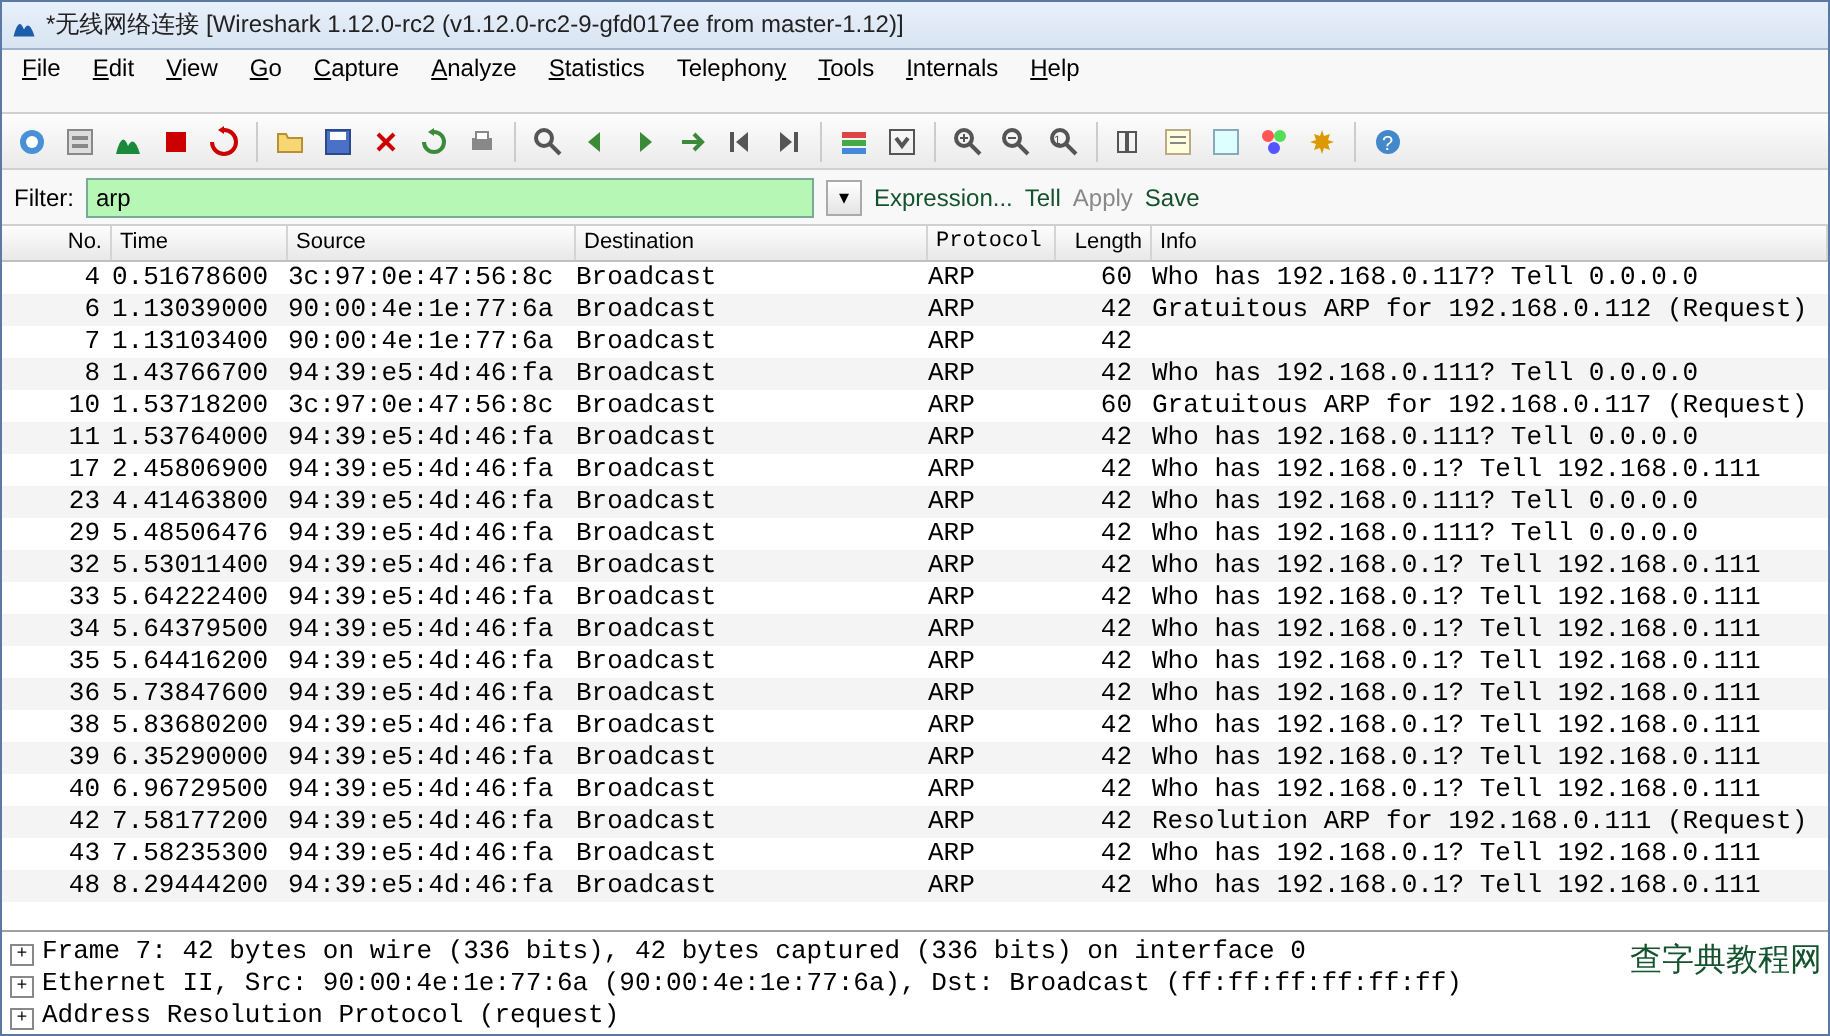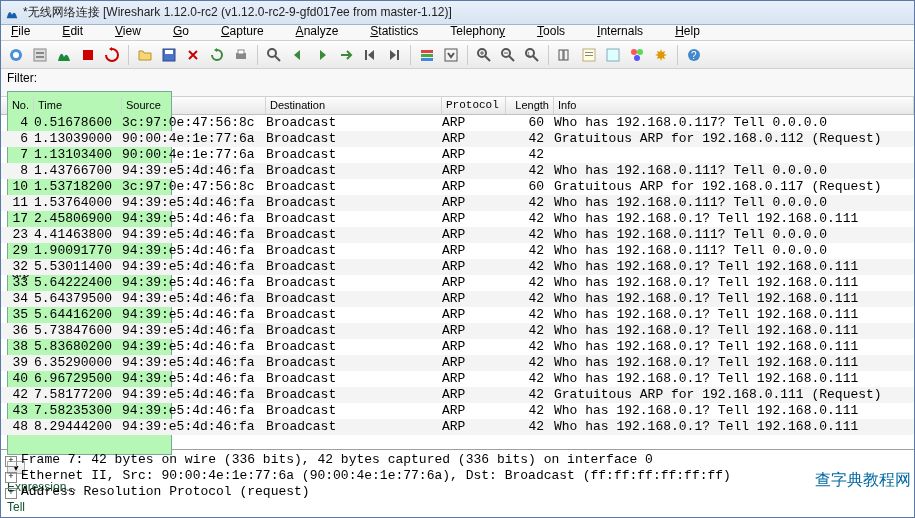--- a/index.html
+++ b/index.html
@@ -1,46 +1,46 @@
 <!DOCTYPE html>
 <html><head>
 <meta charset="utf-8">
 <style>
   * { box-sizing: border-box; margin: 0; padding: 0; }
   body { font-family: "Microsoft YaHei", Tahoma, sans-serif; font-size: 12px; background: #fff; width: 915px; height: 518px; overflow: hidden; border: 1px solid #5a7aa5; }
   .titlebar { height: 24px; background: linear-gradient(#e8f0fa, #d8e4f2); display: flex; align-items: center; padding: 0 4px; border-bottom: 1px solid #a0b4cc; font-size: 12px; color: #222; }
   .titlebar .fin { width:14px; height:14px; margin-right:4px; display:inline-block; }
-  .menubar { height: 16px; display: flex; align-items: flex-end; padding: 0 4px; gap: 20px; border-bottom: 1px solid #d0d0d0; background: #f8f8f8; }
+  .menubar { height: 32px; display: flex; align-items: flex-start; padding: 0 4px; gap: 4px; border-bottom: 1px solid #d0d0d0; background: #f8f8f8; }
   .menubar span { padding: 2px 6px; cursor: default; }
   .menubar span u { text-decoration: underline; }
   .toolbar { height: 28px; display: flex; align-items: center; padding: 2px 4px; gap: 2px; border-bottom: 1px solid #d0d0d0; background: linear-gradient(#fdfdfd,#eaeaea); }
   .toolbar .sep { width:1px; height:20px; background:#ccc; margin: 0 3px; }
   .tbtn { width:22px; height:22px; display:flex; align-items:center; justify-content:center; border:1px solid transparent; border-radius:2px; }
-  .filterbar { height: 28px; display:flex; align-items:flex-start; padding: 2px 6px; gap:6px; border-bottom:1px solid #d0d0d0; background:#f8f8f8;flex-direction:column; }
+  .filterbar { height: 28px; display:flex; align-items:center; padding: 2px 6px; gap:6px; border-bottom:1px solid #d0d0d0; background:#f8f8f8; }
   .filterbar label { color:#000; }
   .filter-input-wrap { flex: 0 0 364px; display:flex; align-items:center; border:1px solid #7a9; background:#b6f7b6; height:20px; }
   .filter-input { border:none; outline:none; background:transparent; width:100%; padding:0 4px; font-family:inherit; font-size:12px; }
   .fbtn { width:18px; height:18px; border:1px solid #aaa; background:linear-gradient(#fff,#e4e4e4); display:flex; align-items:center; justify-content:center; font-size:10px; }
   .flink { color:#14532d; cursor:pointer; }
   .flink.dis { color:#888; }
   .header-row { display:flex; background:linear-gradient(#fdfdfd,#e8e8e8); border-bottom:1px solid #c0c0c0; height:18px; font-size:11px; }
   .header-row > div { padding:2px 4px; border-right:1px solid #d4d4d4; }
   .packets { height: 334px; overflow-y:auto; overflow-x:hidden; font-family: "Courier New", monospace; font-size:13px; line-height:16px; position:relative; }
   .row { display:flex; height:16px; white-space:nowrap; }
   .row:nth-child(even) { background:#f4f4f4; }
-  .c-no { width:33px; text-align:right; padding-right:6px; }
+  .c-no { width:55px; text-align:right; padding-right:6px; }
   .c-time { width:88px; }
   .c-src { width:144px; }
   .c-dst { width:176px; }
   .c-proto { width:64px;font-family:Liberation Mono, monospace; }
   .c-len { width:48px; text-align:right; padding-right:10px; }
   .c-info { flex:1; }
   .details { border-top:1px solid #a0a0a0; font-family:"Courier New", monospace; font-size:13px; line-height:16px; padding:2px 0 2px 4px; height:58px; overflow:hidden; }
   .details .exp { display:inline-block; width:12px; text-align:center; border:1px solid #888; font-size:9px; line-height:9px; margin-right:4px; cursor:pointer; }
-  .watermark { position:absolute; right:4px; top:470px; font-size:16px; color:#0369a1; font-family:sans-serif; pointer-events:none; }
+  .watermark { position:absolute; right:4px; top:470px; font-size:16px; color:#14532d; font-family:sans-serif; pointer-events:none; }
   svg { display:block; }
 </style>
 </head>
 <body>
 
 <div class="titlebar">
   <span class="fin">
     <svg viewBox="0 0 16 16">
         <path d="M2 14 Q5 2 8 10 Q11 4 14 14 Z" fill="#1a5da8"></path>
       </svg>
@@ -321,21 +321,21 @@
       <div class="c-no">23</div>
       <div class="c-time">4.41463800</div>
       <div class="c-src">94:39:e5:4d:46:fa</div>
       <div class="c-dst">Broadcast</div>
       <div class="c-proto">ARP</div>
       <div class="c-len">42</div>
       <div class="c-info">Who has 192.168.0.111?  Tell 0.0.0.0</div>
     </div>
     <div class="row">
       <div class="c-no">29</div>
-      <div class="c-time">1.90091770</div>
+      <div class="c-time">5.48506476</div>
       <div class="c-src">94:39:e5:4d:46:fa</div>
       <div class="c-dst">Broadcast</div>
       <div class="c-proto">ARP</div>
       <div class="c-len">42</div>
       <div class="c-info">Who has 192.168.0.111?  Tell 0.0.0.0</div>
     </div>
     <div class="row">
       <div class="c-no">32</div>
       <div class="c-time">5.53011400</div>
       <div class="c-src">94:39:e5:4d:46:fa</div>
@@ -407,21 +407,21 @@
       <div class="c-len">42</div>
       <div class="c-info">Who has 192.168.0.1?  Tell 192.168.0.111</div>
     </div>
     <div class="row">
       <div class="c-no">42</div>
       <div class="c-time">7.58177200</div>
       <div class="c-src">94:39:e5:4d:46:fa</div>
       <div class="c-dst">Broadcast</div>
       <div class="c-proto">ARP</div>
       <div class="c-len">42</div>
-      <div class="c-info">Gratuitous ARP for 192.168.0.111 (Request)</div>
+      <div class="c-info">Resolution ARP for 192.168.0.111 (Request)</div>
     </div>
     <div class="row">
       <div class="c-no">43</div>
       <div class="c-time">7.58235300</div>
       <div class="c-src">94:39:e5:4d:46:fa</div>
       <div class="c-dst">Broadcast</div>
       <div class="c-proto">ARP</div>
       <div class="c-len">42</div>
       <div class="c-info">Who has 192.168.0.1?  Tell 192.168.0.111</div>
     </div>

